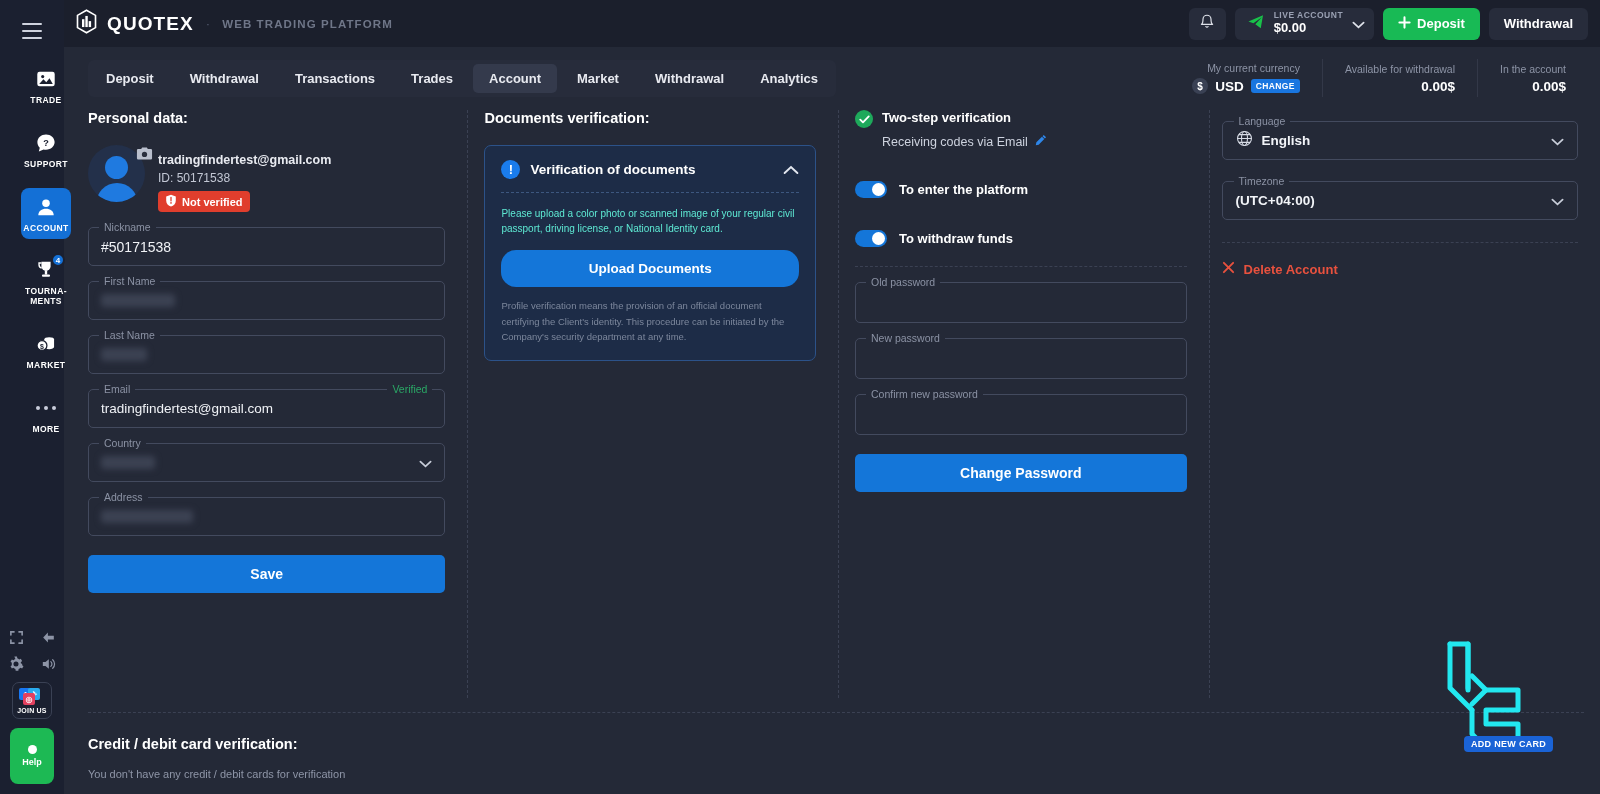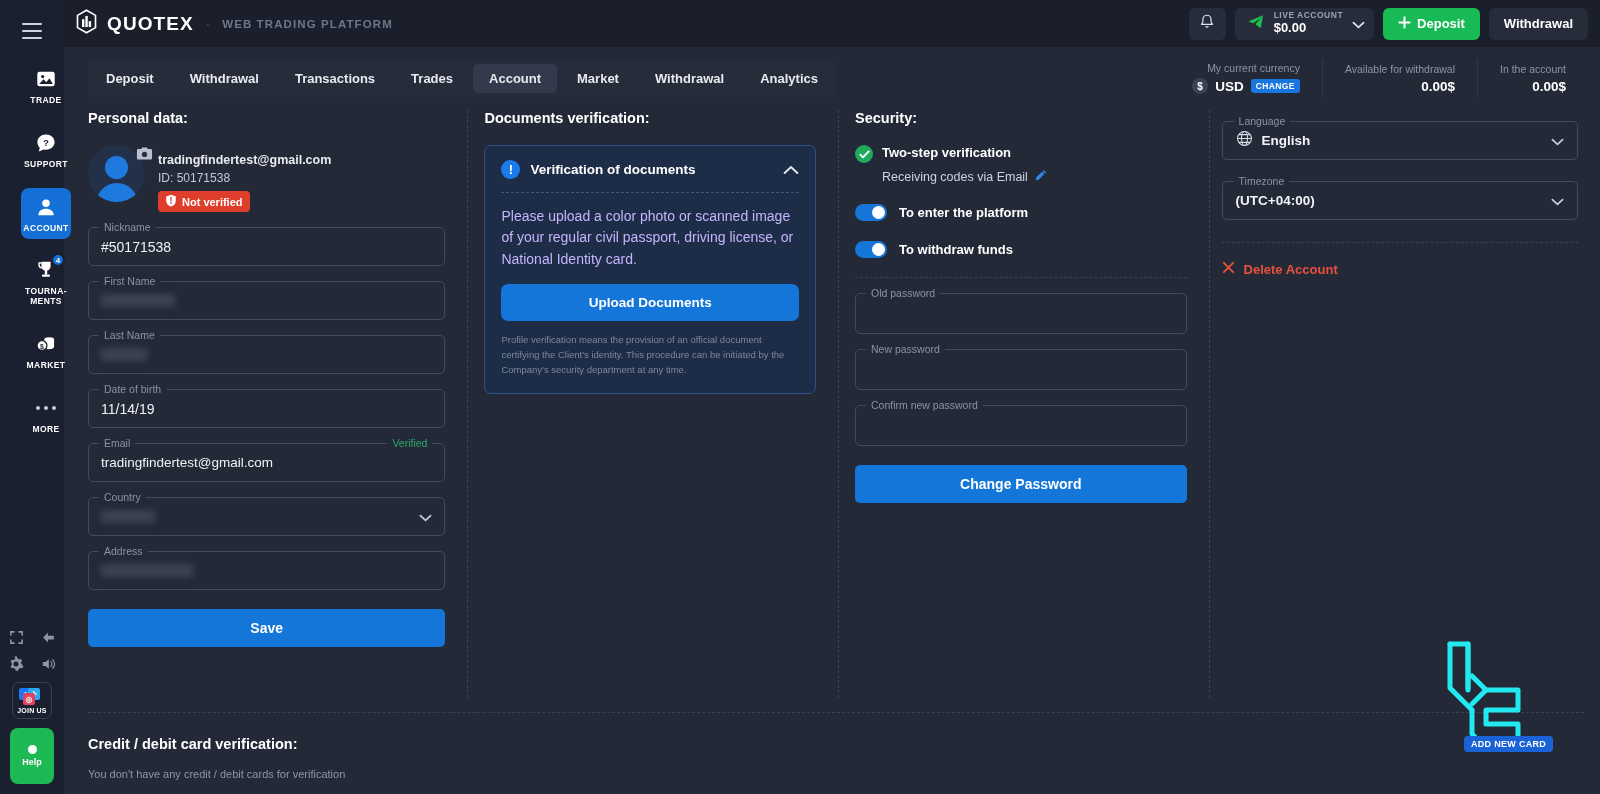--- a/index.html
+++ b/index.html
@@ -142,34 +142,34 @@
                  font-size:14px; font-weight:bold; cursor:pointer; }
 
   
   .docpanel { border:1px solid #2c5289; background:#1d2c47; border-radius:7px; padding:14px 16px 16px; }
   .doc-head { display:flex; align-items:center; gap:10px; padding-bottom:13px;
               border-bottom:1px dashed #3d577f; }
   .doc-i { width:19px; height:19px; border-radius:50%; background:#1a7cec; color:#fff; font-size:13px;
            font-weight:bold; display:flex; align-items:center; justify-content:center; flex:none; }
   .doc-title { font-size:13.5px; font-weight:bold; }
   .doc-collapse { margin-left:auto; cursor:pointer; }
-  .doc-body { font-size:14px; line-height:1.52; color:#c4b5fd; padding:13px 0 0; }
-  .doc-upload { margin-top:14px; height:37px; background:#1476d9; border-radius:7px; display:flex;
+  .doc-body { font-size:10px; line-height:1.52; color:#5eead4; padding:13px 0 0; }
+  .doc-upload { margin-top:14px; height:37px; background:#1476d9; border-radius:15px; display:flex;
                 align-items:center; justify-content:center; font-size:13.5px; font-weight:bold; cursor:pointer; }
   .doc-note { margin-top:11px; font-size:9.5px; line-height:1.6; color:#7e8persistent; }
   .doc-note { color:#7c879c; filter:blur(0.45px); }
 
   
   .two-step { display:flex; gap:9px; }
   .ok { width:18px; height:18px; border-radius:50%; background:#1ea95b; display:flex;
         align-items:center; justify-content:center; flex:none; }
   .ts-title { font-size:13px; font-weight:bold; }
   .ts-sub { margin:6px 0 0 27px; font-size:12.5px; color:#cdd2de; display:flex; align-items:center; gap:7px; }
   .pencil { cursor:pointer; }
-  .togrow { display:flex; align-items:center; gap:12px; margin-top:20px; }
+  .togrow { display:flex; align-items:center; gap:12px; margin-top:32px; }
   .toggle { width:32px; height:17px; border-radius:9px; background:#1476d9; position:relative;
             cursor:pointer; flex:none; }
   .toggle i { position:absolute; width:13px; height:13px; border-radius:50%; background:#fff;
               top:2px; right:2px; display:block; }
   .togrow span { font-size:13px; font-weight:bold; }
   .hr-dash { margin-top:19px; border-top:1px dashed #3b4153; }
 
   
   .rfield { position:relative; margin-top:0; height:39px; border:1px solid #434a5e; border-radius:5px;
             display:flex; align-items:center; padding:0 13px; }
@@ -436,24 +436,20 @@
         <div class="field">
           <span class="flab">First Name</span>
           <span class="blur w1"></span>
         </div>
 
         <div class="field">
           <span class="flab">Last Name</span>
           <span class="blur w2"></span>
         </div>
 
-        <div class="field">
-          <span class="flab">Date of birth</span>
-          <span class="fval big">11/14/19</span>
-        </div>
 
         <div class="field">
           <span class="flab">Email</span>
           <span class="frt">Verified</span>
           <span class="fval">tradingfindertest@gmail.com</span>
         </div>
 
         <div class="field">
           <span class="flab">Country</span>
           <span class="blur w3"></span>
@@ -484,21 +480,20 @@
                 </svg>
             </span>
           </div>
           <div class="doc-body">Please upload a color photo or scanned image of your regular civil passport, driving license, or National Identity card.</div>
           <div class="doc-upload">Upload Documents</div>
           <div class="doc-note">Profile verification means the provision of an official document certifying the Client's identity. This procedure can be initiated by the Company's security department at any time.</div>
         </div>
       </div>
 
       <div class="col col3 sep">
-        <div class="sec-title">Security:</div>
 
         <div class="two-step">
           <span class="ok">
             <svg width="11" height="9" viewBox="0 0 12 10" fill="none" stroke="#fff" stroke-width="2" stroke-linecap="round" stroke-linejoin="round">
                 <path d="M1.3 5.2l3 3L10.7 1.5"></path>
               </svg>
           </span>
           <span class="ts-title">Two-step verification</span>
         </div>
         <div class="ts-sub">

